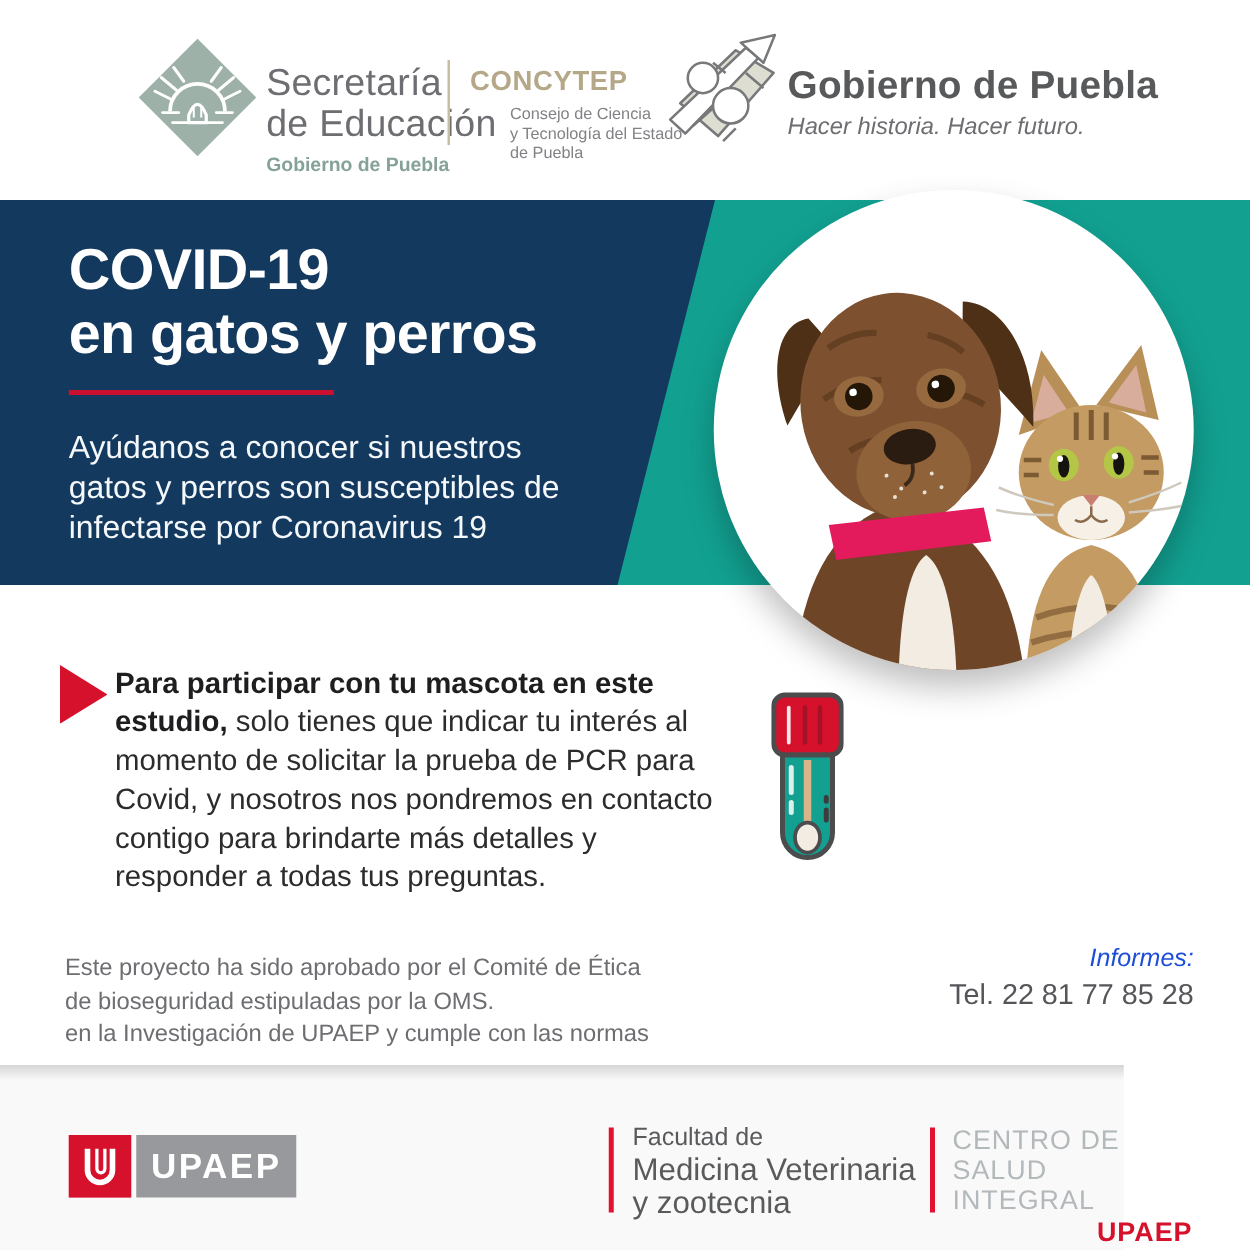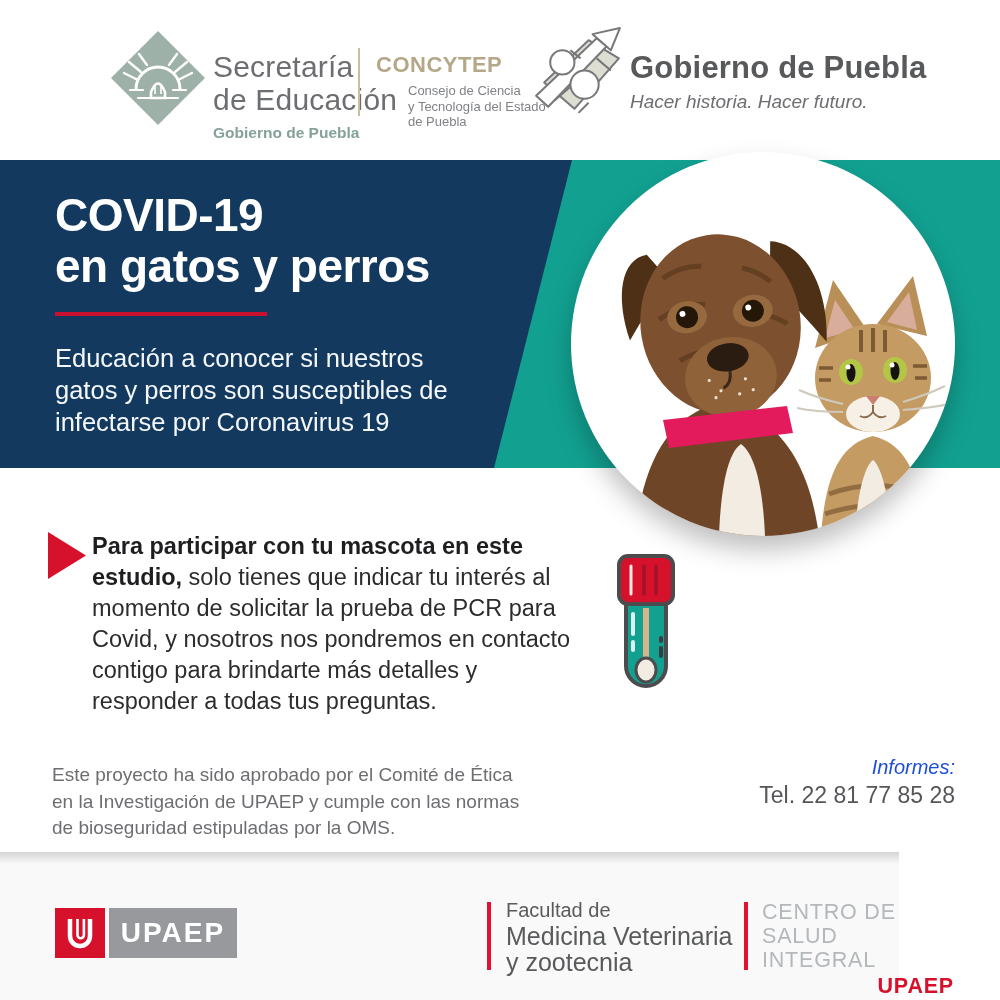--- a/index.html
+++ b/index.html
@@ -125,21 +125,21 @@
 
   <section class="banner">
     <div class="banner-teal"></div>
     <div class="banner-navy"></div>
     <h1 class="banner-title">
       <div>COVID-19</div>
       <div>en gatos y perros</div>
     </h1>
     <div class="banner-rule"></div>
     <div class="banner-sub">
-      <div>Educación a conocer si nuestros</div>
+      <div>Ayúdanos a conocer si nuestros</div>
       <div>gatos y perros son susceptibles de</div>
       <div>infectarse por Coronavirus 19</div>
     </div>
   </section>
 
   <div class="photo-circle">
     <svg viewBox="0 0 384 384">
 
       <g>
         <polygon points="244,196 262,128 296,178" fill="#b98f58"></polygon>
@@ -203,22 +203,22 @@
     <path d="M9 54 h40 v62 a20 20 0 0 1 -40 0 Z" fill="#12a191" stroke="#4c4c4e" stroke-width="4" stroke-linejoin="round"></path>
     <rect x="26" y="58" width="6" height="58" fill="#d9b48a"></rect>
     <ellipse cx="29" cy="120" rx="10" ry="12" fill="#f2ece2" stroke="#4c4c4e" stroke-width="3"></ellipse>
     <path d="M16 64 v20 M16 92 v8" stroke="#ffffff" stroke-width="4" stroke-linecap="round" opacity=".85"></path>
     <path d="M44 88 v3 M44 98 v8" stroke="#3c3c3e" stroke-width="4" stroke-linecap="round"></path>
   </svg>
 
 
   <div class="legal">
     <div>Este proyecto ha sido aprobado por el Comité de Ética</div>
+    <div>de bioseguridad estipuladas por la OMS.</div>
     <div>en la Investigación de UPAEP y cumple con las normas</div>
-    <div>de bioseguridad estipuladas por la OMS.</div>
   </div>
 
   <div class="contact">
     <div class="contact-label">Informes:</div>
     <div class="contact-phone">Tel. 22 81 77 85 28</div>
   </div>
 
   <footer class="footer">
     <div class="upaep-logo">
       <svg class="upaep-u" viewBox="0 0 50 50">

